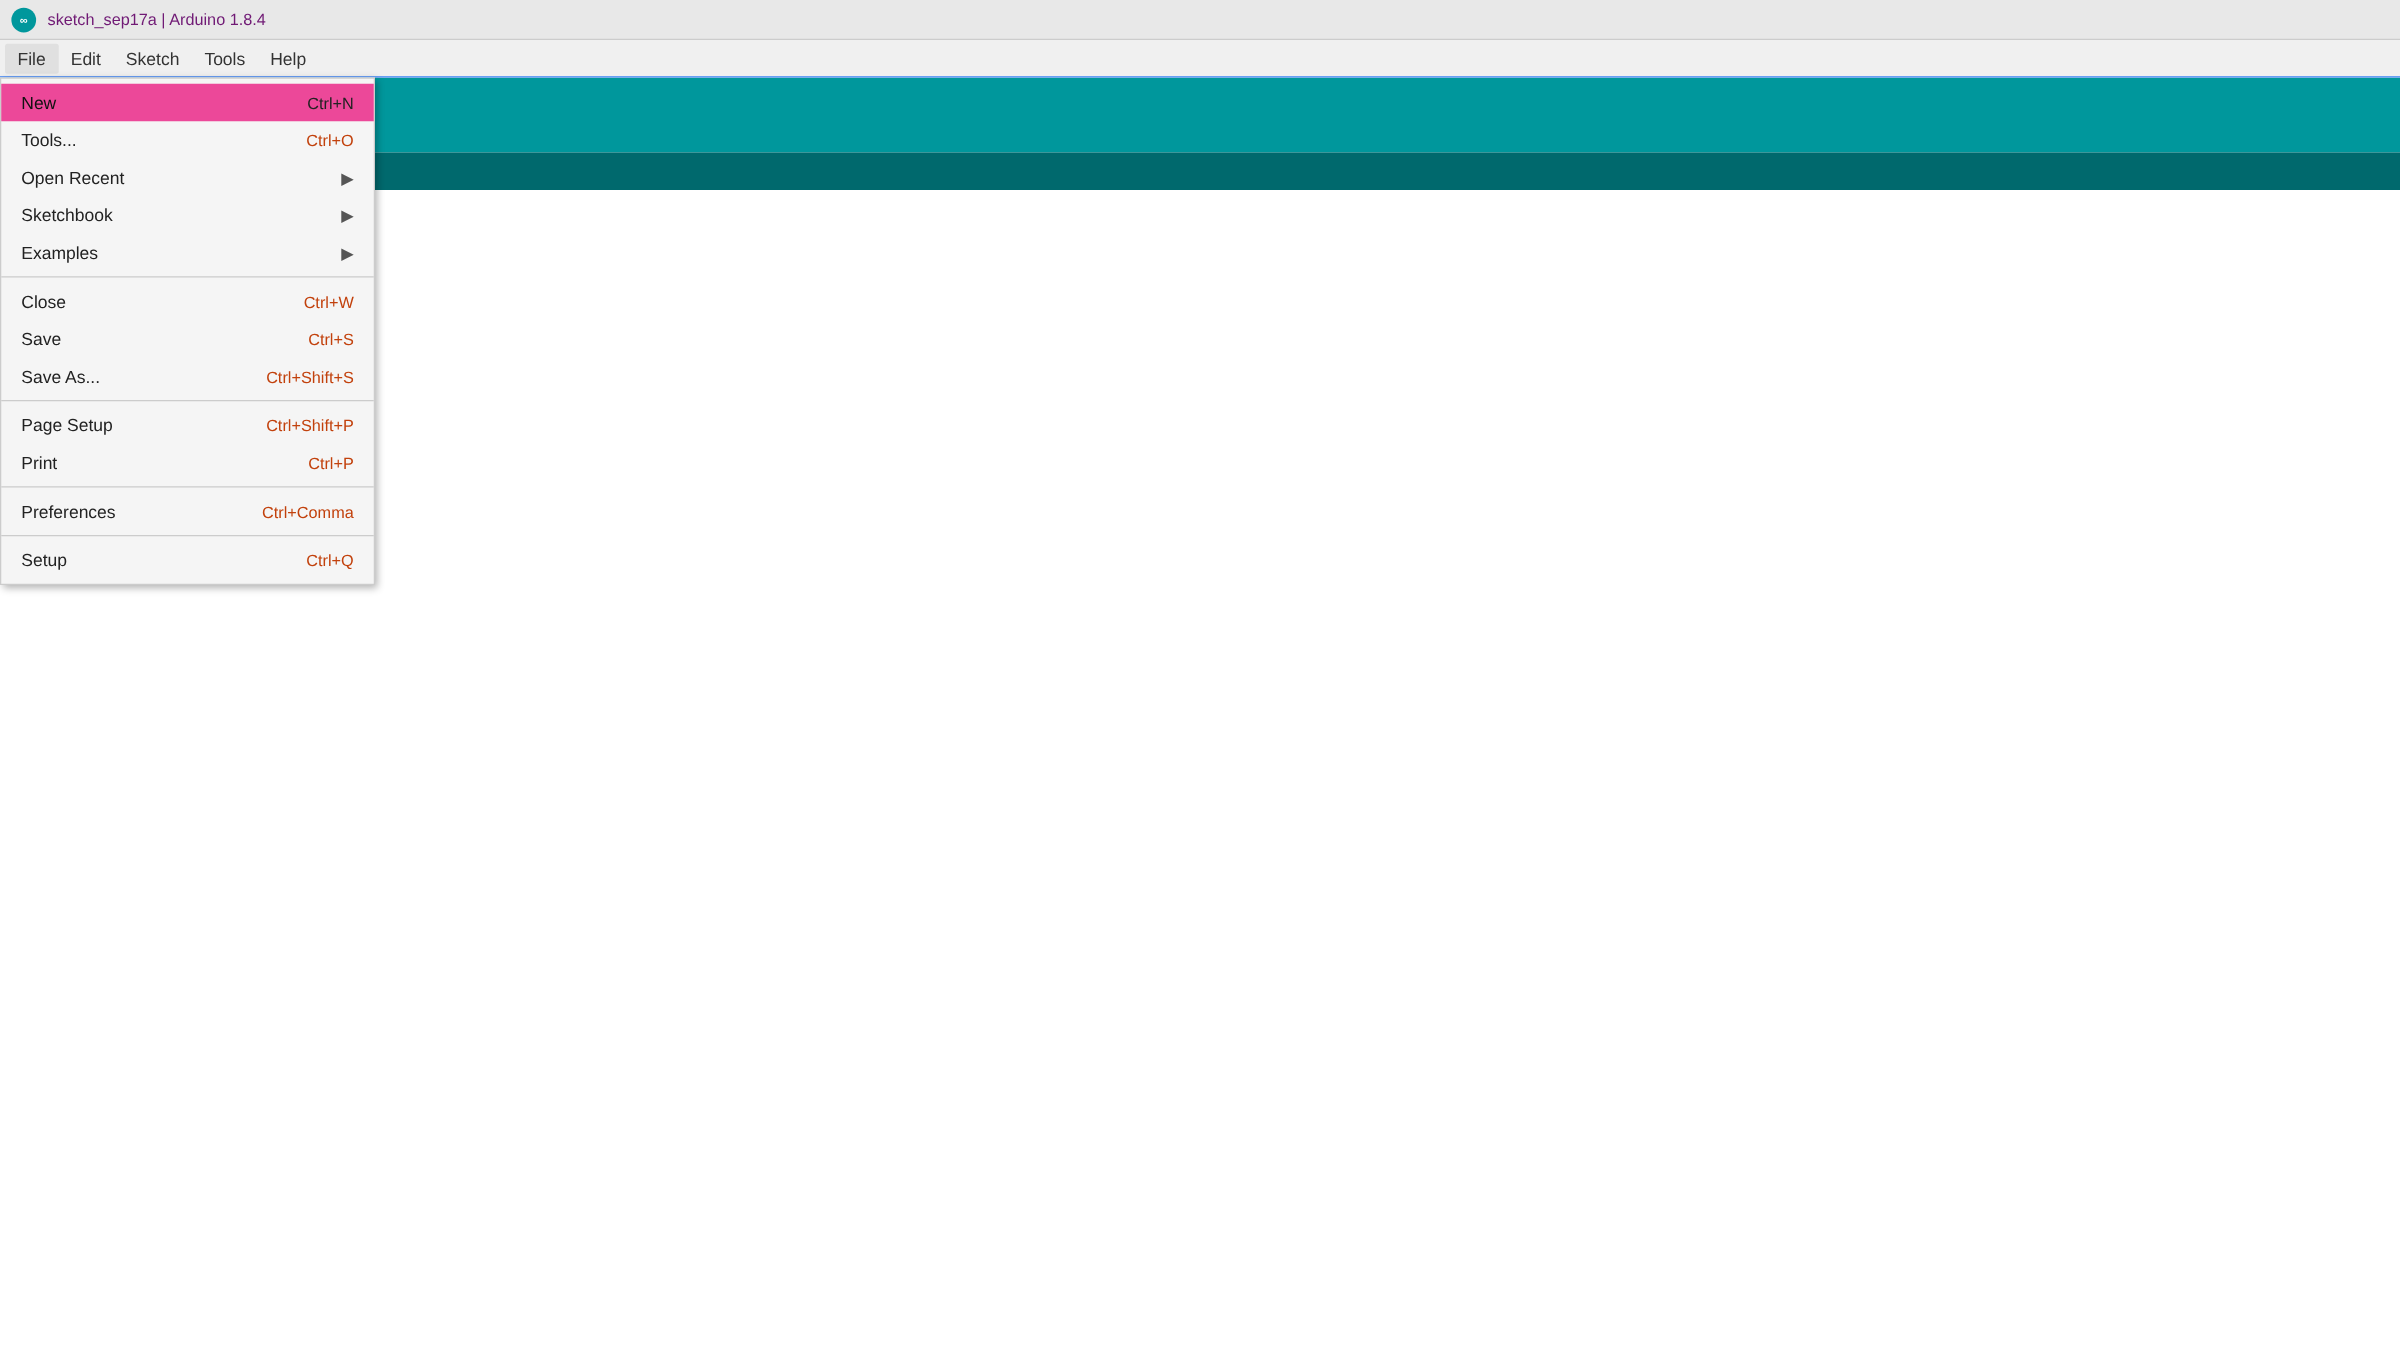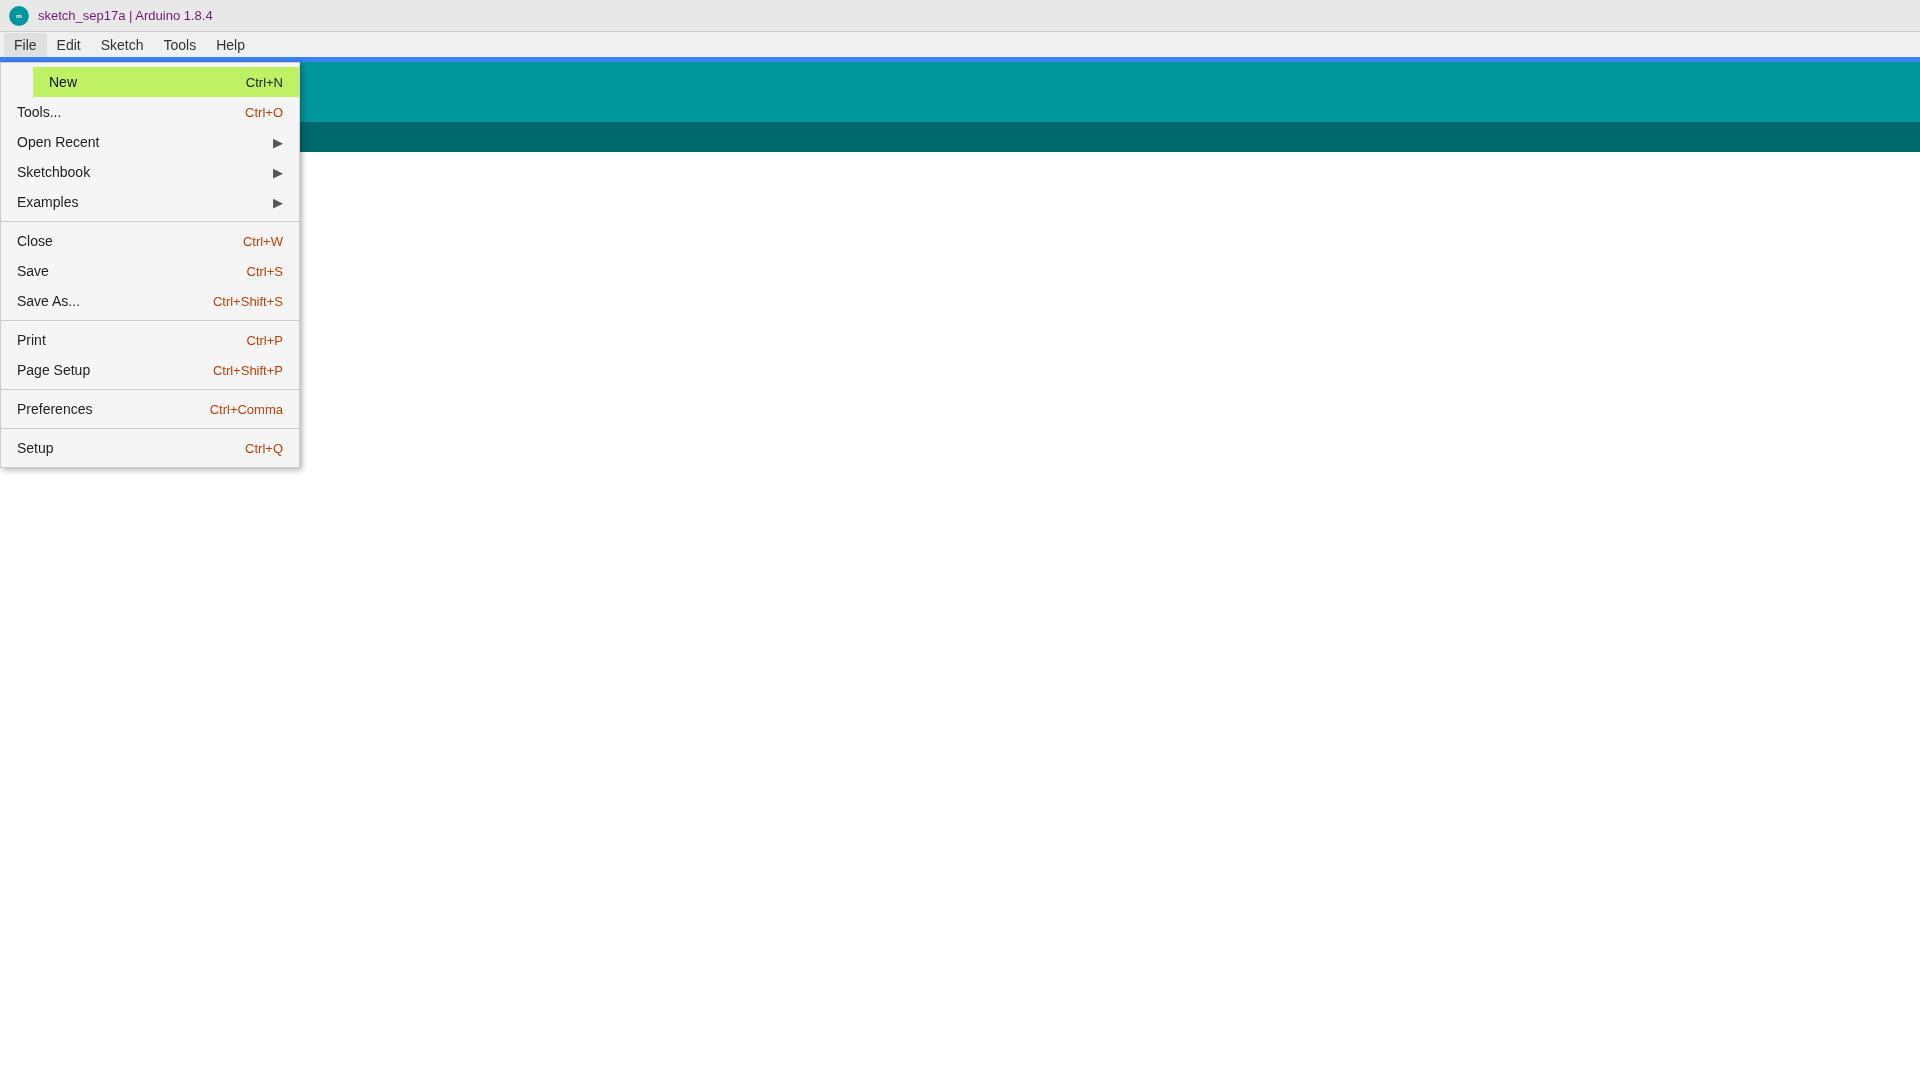--- a/index.html
+++ b/index.html
@@ -33,21 +33,21 @@
       color: #701a75;
     }
 
     
     .menu-bar {
       display: flex;
       align-items: center;
       background: #f0f0f0;
       height: 30px;
       padding: 0 4px;
-      border-bottom: 5px solid #3b82f6;
+      border-bottom: 1px solid #3b82f6;
       position: relative;
     }
 
     .menu-item {
       padding: 4px 10px;
       cursor: pointer;
       font-size: 14px;
       color: #333;
       border-radius: 2px;
     }
@@ -131,23 +131,22 @@
       display: flex;
       align-items: center;
       justify-content: space-between;
       padding: 7px 16px;
       cursor: pointer;
       font-size: 14px;
       color: #222;
     }
 
     .dropdown-item.highlighted {
-      background: #bef264;
+      background: #ec4899;
       color: #111;
-      margin-left: 32px;
     }
 
     .dropdown-item .shortcut {
       color: #c2410c;
       font-size: 13px;
       margin-left: 30px;
     }
 
     .dropdown-item.highlighted .shortcut {
       color: #222;
@@ -252,29 +251,29 @@
   </div>
 
   <div class="dropdown-item">
     <span>Save As...</span>
     <span class="shortcut">Ctrl+Shift+S</span>
   </div>
 
   <div class="dropdown-separator"></div>
 
   <div class="dropdown-item">
+    <span>Page Setup</span>
+    <span class="shortcut">Ctrl+Shift+P</span>
+  </div>
+
+  <div class="dropdown-item">
     <span>Print</span>
     <span class="shortcut">Ctrl+P</span>
   </div>
 
-  <div class="dropdown-item">
-    <span>Page Setup</span>
-    <span class="shortcut">Ctrl+Shift+P</span>
-  </div>
-
   <div class="dropdown-separator"></div>
 
   <div class="dropdown-item">
     <span>Preferences</span>
     <span class="shortcut">Ctrl+Comma</span>
   </div>
 
   <div class="dropdown-separator"></div>
 
   <div class="dropdown-item">

